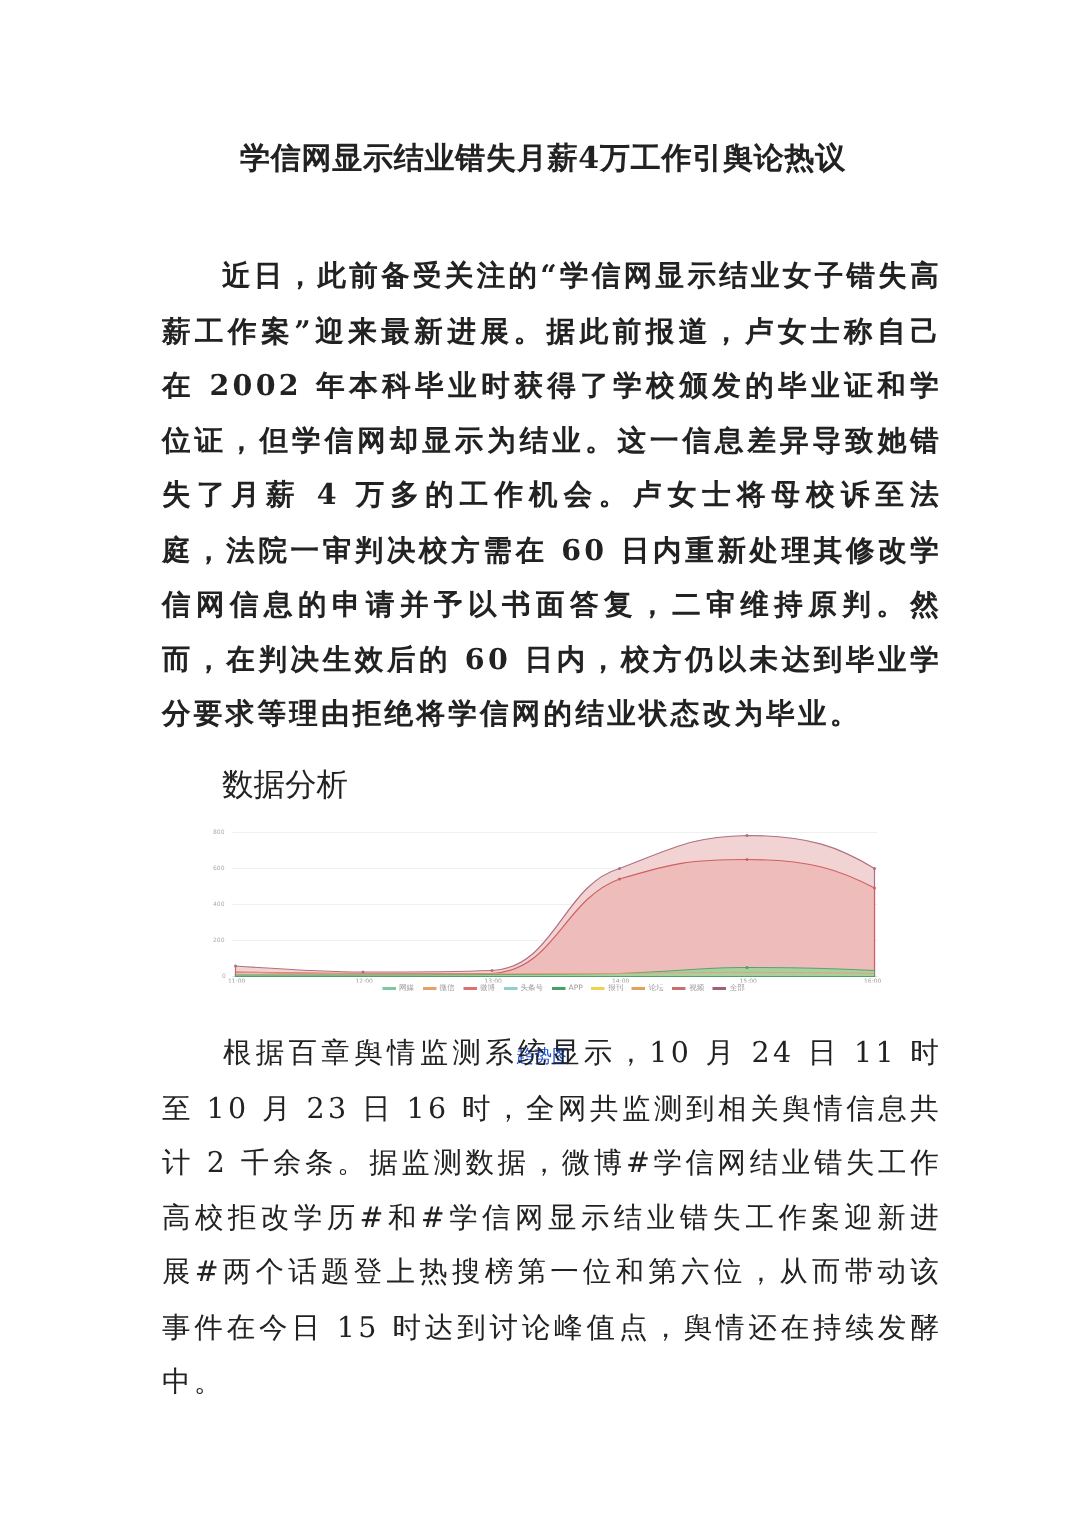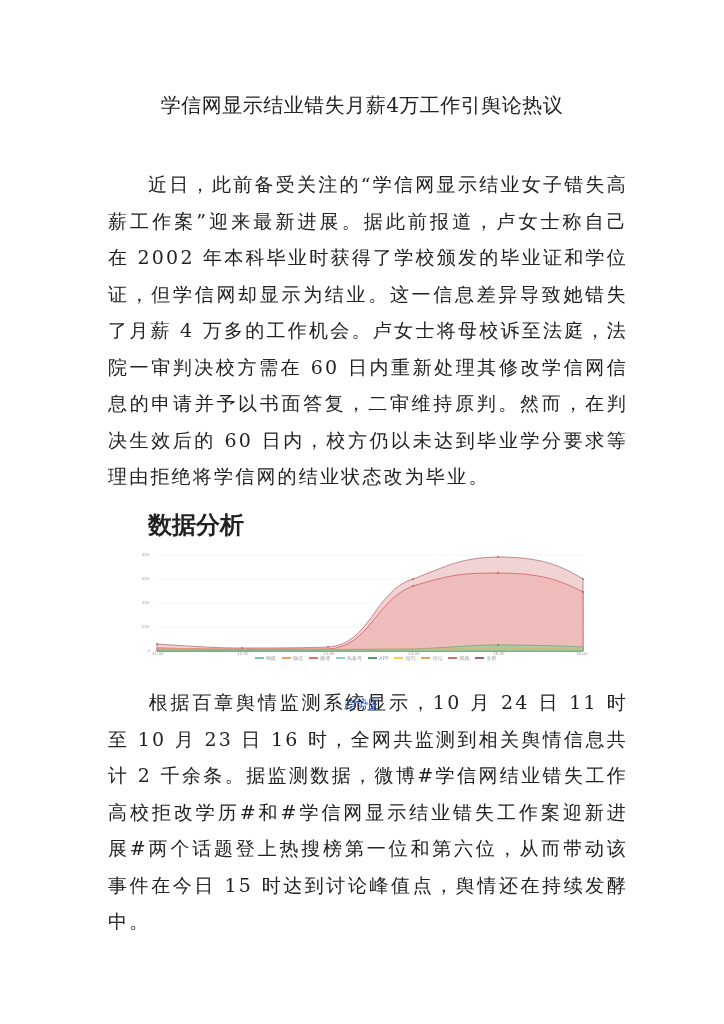--- a/index.html
+++ b/index.html
@@ -1,22 +1,22 @@
 <!DOCTYPE html>
 <html><head>
 <meta charset="utf-8">
 <style>
   html,body{margin:0;padding:0;background:#fff;}
   body{width:724px;height:1024px;position:relative;font-family:"DejaVu Serif","Liberation Serif",serif;color:#222;overflow:hidden;}
-  .title{position:absolute;top:92px;left:0;width:724px;text-align:center;font-size:20px;font-weight:normal;letter-spacing:0.5px;}
+  .title{position:absolute;top:92px;left:0;width:724px;text-align:center;font-size:20px;font-weight:bold;letter-spacing:0.5px;}
   .para{position:absolute;left:108px;width:520px;font-size:19px;line-height:36.5px;letter-spacing:2.2px;text-align:justify;}
-  .p1{top:166px;}
+  .p1{top:166px;font-weight:bold;}
   .p2{top:684px;}
   .indent{display:inline-block;width:40px;}
-  .h2{position:absolute;top:509px;left:148px;font-size:24px;font-weight:bold;font-family:"DejaVu Sans","Liberation Sans",sans-serif;}
+  .h2{position:absolute;top:509px;left:148px;font-size:21px;font-weight:normal;font-family:"DejaVu Sans","Liberation Sans",sans-serif;}
   .chart{position:absolute;top:545px;left:140px;width:452px;height:130px;}
   .caption{position:absolute;top:680px;left:0;width:724px;text-align:center;font-size:12px;color:#1d4ed8;margin-top:16px;}
   .legend{position:absolute;top:655px;left:255px;width:260px;display:flex;gap:6px;font-size:5px;color:#999;font-family:"DejaVu Sans",sans-serif;}
   .legend span{display:flex;align-items:center;gap:2px;}
   .legend i{display:inline-block;width:9px;height:2px;position:relative;}
 </style>
 </head>
 <body>
 
 <div class="title">学信网显示结业错失月薪4万工作引舆论热议</div>

